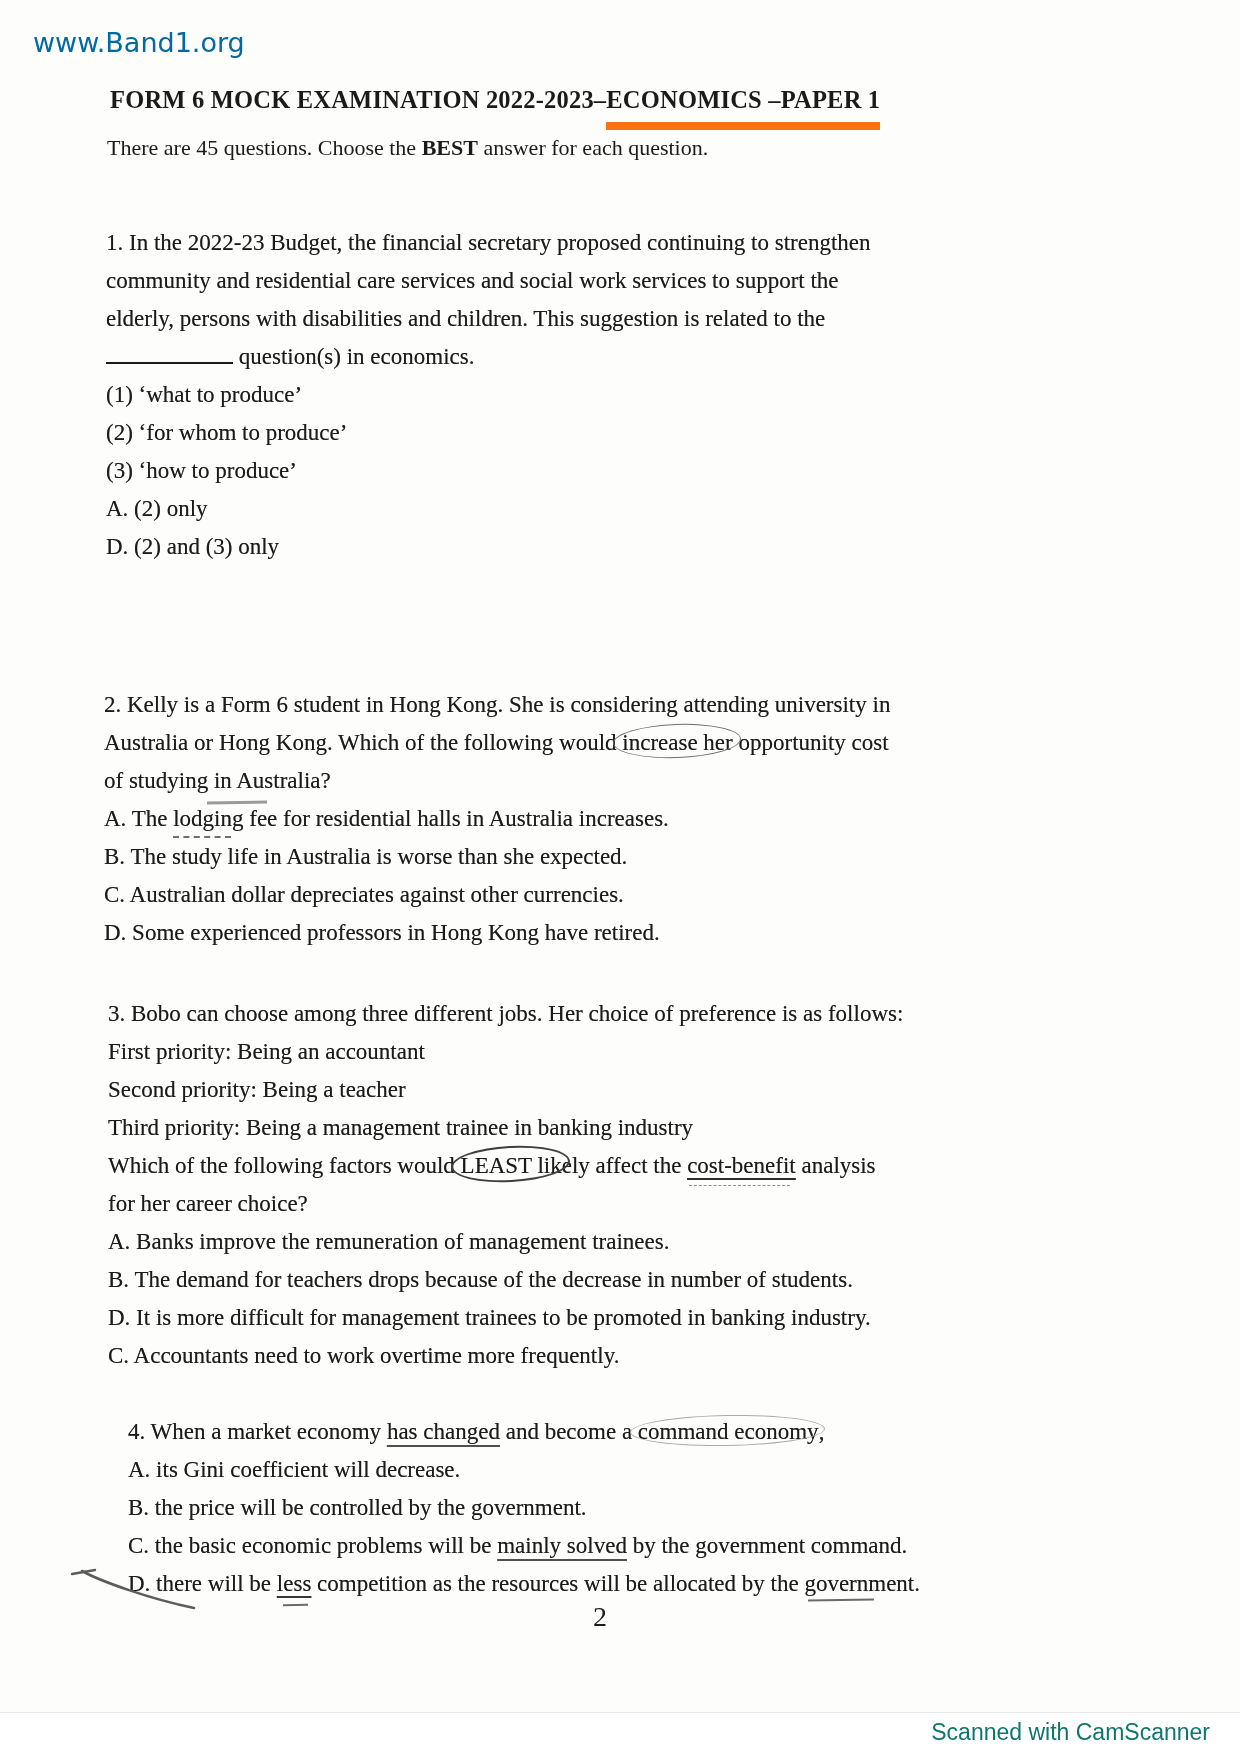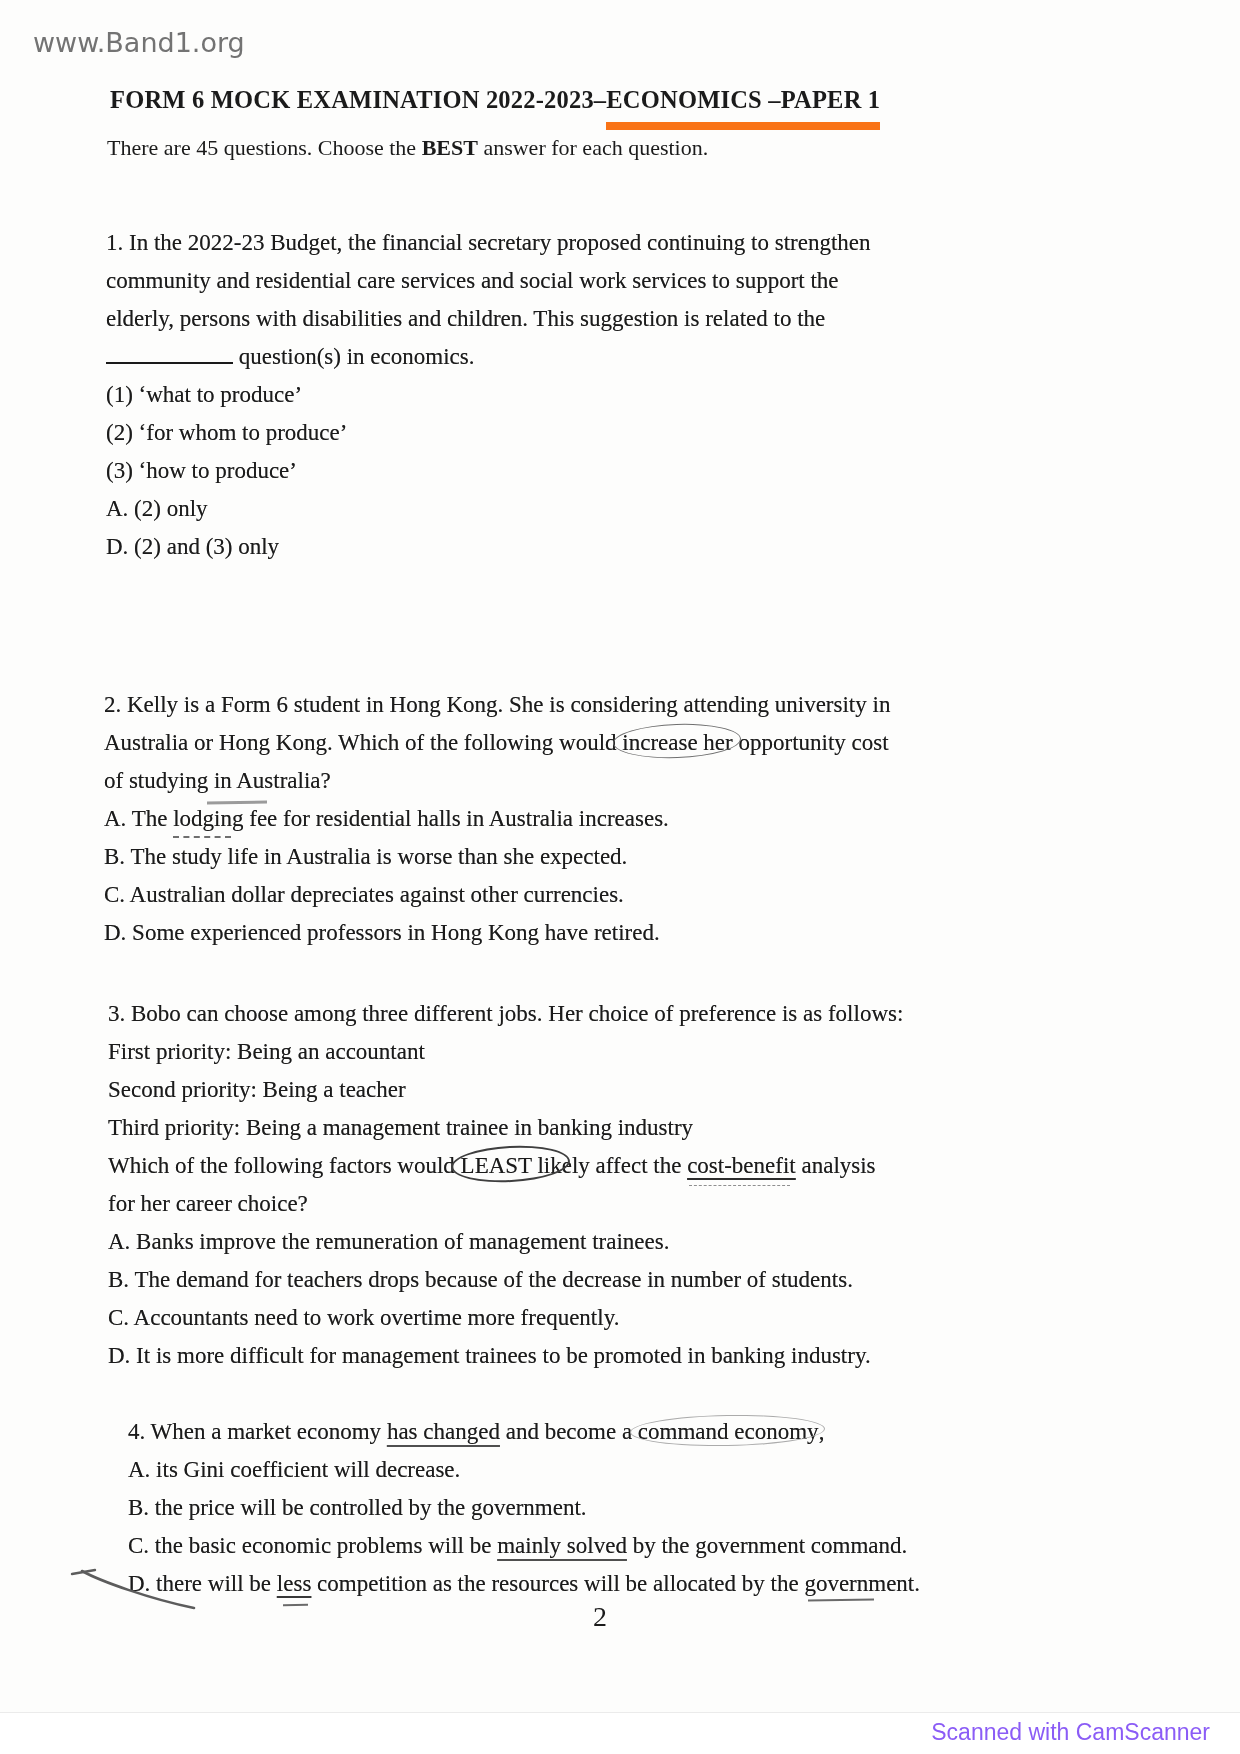--- a/index.html
+++ b/index.html
@@ -8,21 +8,21 @@
     width:1240px;height:1754px;
     background:#fdfdfc;
     overflow:hidden;
     font-family:"Liberation Serif", serif;
     color:#1b1b1b;
   }
   .abs{position:absolute;}
   .watermark{
     left:33px;top:27px;
     font-family:"DejaVu Sans", sans-serif;
-    font-size:27px;color:#737373;
+    font-size:27px;color:#0369a1;
   }
   .title{
     left:110px;top:86px;
     font-size:24.5px;font-weight:600;letter-spacing:.2px;
     white-space:nowrap;
   }
   .title .u-part{border-bottom:8px solid #f97316;padding-bottom:9px;}
   .intro{
     left:107px;top:135px;
     font-size:22px;white-space:nowrap;
@@ -118,21 +118,21 @@
     top:1601px;left:0;width:1200px;text-align:center;
     font-size:28px;
   }
   .scan-bottom{
     top:1712px;left:0;width:1240px;height:42px;
     background:#ffffff;border-top:1px solid #ebebeb;
   }
   .scanner-credit{
     top:1719px;right:30px;
     font-family:"Liberation Sans", sans-serif;
-    font-size:23px;color:#8b5cf6;
+    font-size:23px;color:#0f766e;
   }
 </style>
 </head>
 <body>
 
 <div class="page">
 
   <div class="abs watermark">www.Band1.org</div>
 
   <div class="abs title">
@@ -166,22 +166,22 @@
       </div>
       <div class="question" id="q3">
         <div class="line"><span class="seg seg-plain">3. Bobo can choose among three different jobs. Her choice of preference is as follows:</span></div>
         <div class="line"><span class="seg seg-plain">First priority: Being an accountant</span></div>
         <div class="line"><span class="seg seg-plain">Second priority: Being a teacher</span></div>
         <div class="line"><span class="seg seg-plain">Third priority: Being a management trainee in banking industry</span></div>
         <div class="line"><span class="seg seg-plain">Which of the following factors would </span><span class="seg seg-circle-dark">LEAST lik</span><span class="seg seg-plain">ely affect the </span><span class="seg seg-underline2">cost-benefit</span><span class="seg seg-plain"> analysis</span></div>
         <div class="line"><span class="seg seg-plain">for her career choice?</span></div>
         <div class="line"><span class="seg seg-plain">A. Banks improve the remuneration of management trainees.</span></div>
         <div class="line"><span class="seg seg-plain">B. The demand for teachers drops because of the decrease in number of students.</span></div>
+        <div class="line"><span class="seg seg-plain">D. It is more difficult for management trainees to be promoted in banking industry.</span></div>
         <div class="line"><span class="seg seg-plain">C. Accountants need to work overtime more frequently.</span></div>
-        <div class="line"><span class="seg seg-plain">D. It is more difficult for management trainees to be promoted in banking industry.</span></div>
       </div>
       <div class="question" id="q4">
         <div class="line"><span class="seg seg-plain">4. When a market economy </span><span class="seg seg-penline">has changed</span><span class="seg seg-plain"> and become a </span><span class="seg seg-circle-light">command economy</span><span class="seg seg-plain">,</span></div>
         <div class="line"><span class="seg seg-plain">A. its Gini coefficient will decrease.</span></div>
         <div class="line"><span class="seg seg-plain">B. the price will be controlled by the government.</span></div>
         <div class="line"><span class="seg seg-plain">C. the basic economic problems will be </span><span class="seg seg-penline">mainly solved</span><span class="seg seg-plain"> by the government command.</span></div>
         <div class="line"><span class="seg seg-plain">D. there will be </span><span class="seg seg-underline-dash">less</span><span class="seg seg-plain"> competition as the resources will be allocated by the </span><span class="seg seg-pendash">government</span><span class="seg seg-plain">.</span></div>
       </div>
     </div>
 

